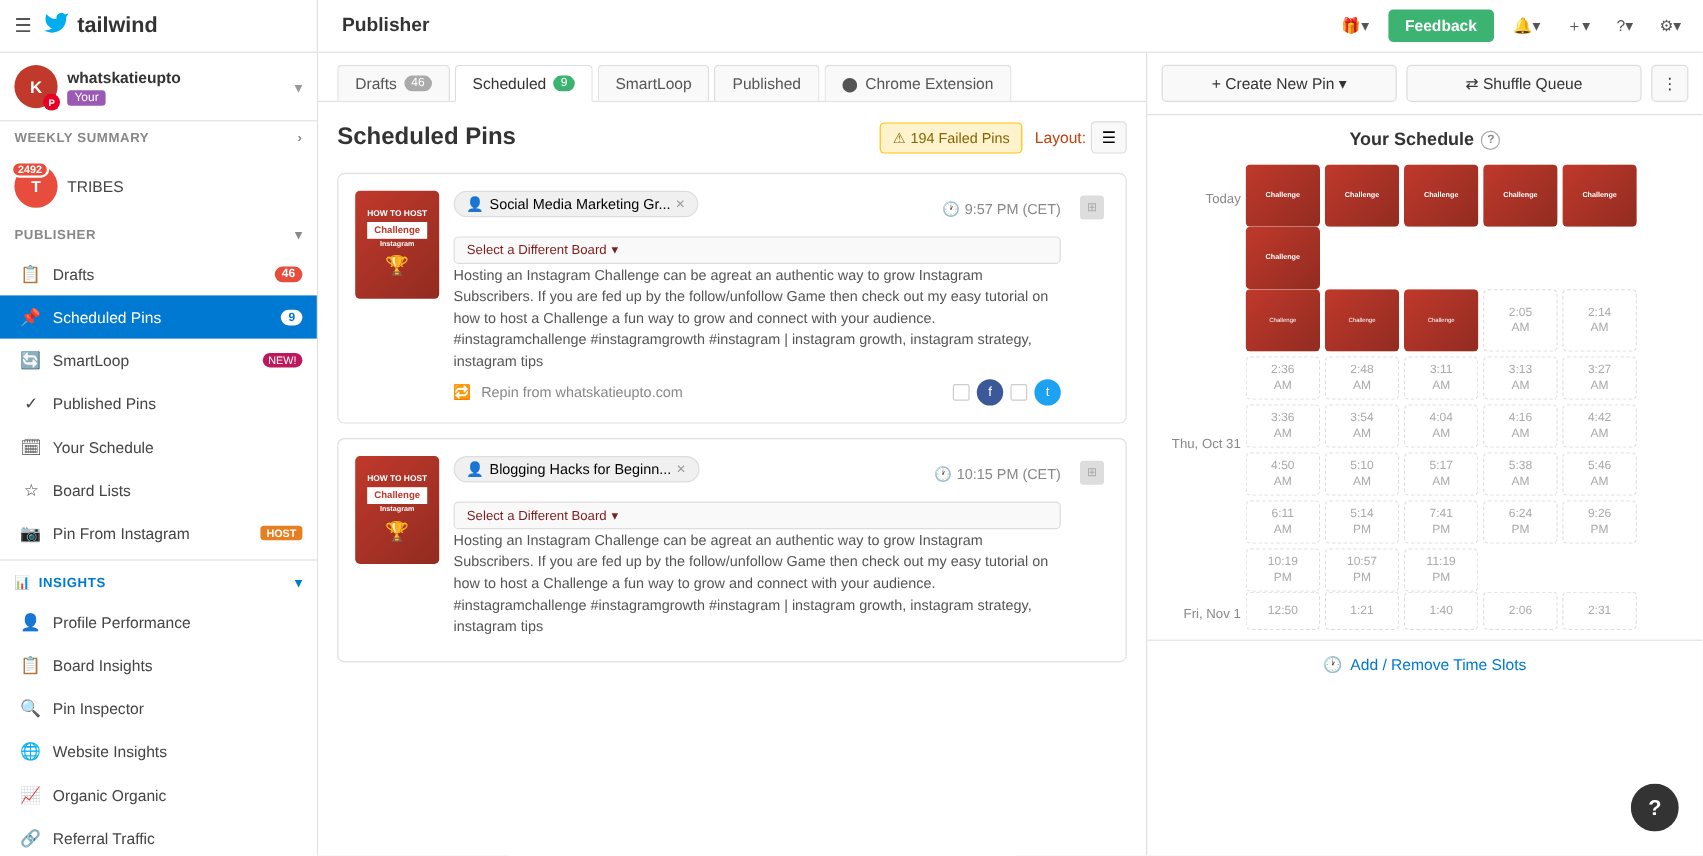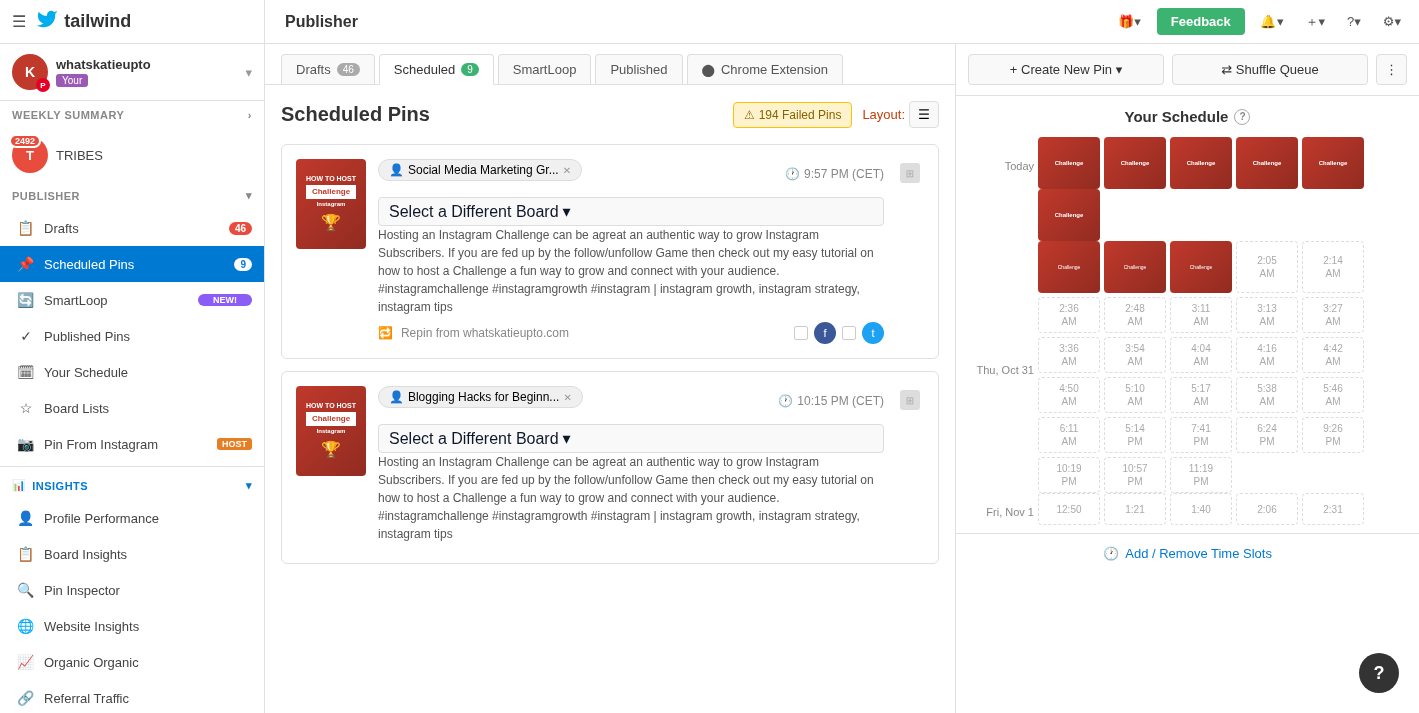--- a/index.html
+++ b/index.html
@@ -75,21 +75,21 @@
     .day-group { margin-bottom: 20px; }
     .day-header { text-align: center; font-size: 14px; font-weight: 600; color: #555; margin-bottom: 12px; }
 
     .pin-card { background: #fff; border: 1px solid #e0e0e0; border-radius: 6px; padding: 14px; margin-bottom: 12px; display: flex; gap: 12px; }
     .pin-content { flex: 1; }
     .pin-meta { display: flex; align-items: center; justify-content: space-between; margin-bottom: 8px; }
     .pin-time { color: #888; font-size: 12px; display: flex; align-items: center; gap: 4px; }
     .board-selector { display: flex; align-items: center; gap: 6px; margin-bottom: 8px; }
     .board-tag { background: #f0f0f0; border: 1px solid #ddd; border-radius: 20px; padding: 3px 10px; font-size: 12px; display: flex; align-items: center; gap: 4px; cursor: pointer; }
     .board-tag-close { cursor: pointer; color: #999; font-size: 10px; }
-    .board-select-btn { border: 1px solid #ddd; background: #f9f9f9; padding: 4px 10px; border-radius: 4px; font-size: 16px; cursor: pointer; color: #0f172a; display: flex; align-items: center; gap: 4px; }
+    .board-select-btn { border: 1px solid #ddd; background: #f9f9f9; padding: 4px 10px; border-radius: 4px; font-size: 11px; cursor: pointer; color: #7f1d1d; display: flex; align-items: center; gap: 4px; }
     .pin-text { font-size: 12px; color: #555; line-height: 1.5; margin-bottom: 6px; }
     .pin-footer { display: flex; align-items: center; gap: 8px; font-size: 12px; color: #888; }
     .pin-social { display: flex; align-items: center; gap: 6px; margin-left: auto; }
     .social-icon { width: 22px; height: 22px; border-radius: 50%; display: flex; align-items: center; justify-content: center; font-size: 11px; cursor: pointer; }
     .social-fb { background: #3b5998; color: #fff; }
     .social-tw { background: #1da1f2; color: #fff; }
     .social-checkbox { width: 14px; height: 14px; border: 1px solid #ccc; border-radius: 2px; cursor: pointer; }
     .pin-action-icon { color: #aaa; cursor: pointer; display: flex; align-items: center; }
 
     
@@ -201,21 +201,21 @@
 
   <div class="sidebar-item active">
     <span class="item-icon">📌</span>
     <span class="item-label">Scheduled Pins</span>
     <span class="item-badge">9</span>
   </div>
 
   <div class="sidebar-item">
     <span class="item-icon">🔄</span>
     <span class="item-label">SmartLoop</span>
-    <span style="background:#8b5cf6;color:#fff;border-radius:10px;padding:1px 15px;font-size:9px;font-weight:bold;">NEW!</span>
+    <span style="background:#be185d;color:#fff;border-radius:10px;padding:1px 5px;font-size:9px;font-weight:normal;">NEW!</span>
   </div>
 
   <div class="sidebar-item">
     <span class="item-icon">✓</span>
     <span class="item-label">Published Pins</span>
   </div>
 
   <div class="sidebar-item">
     <span class="item-icon">🗓</span>
     <span class="item-label">Your Schedule</span>

